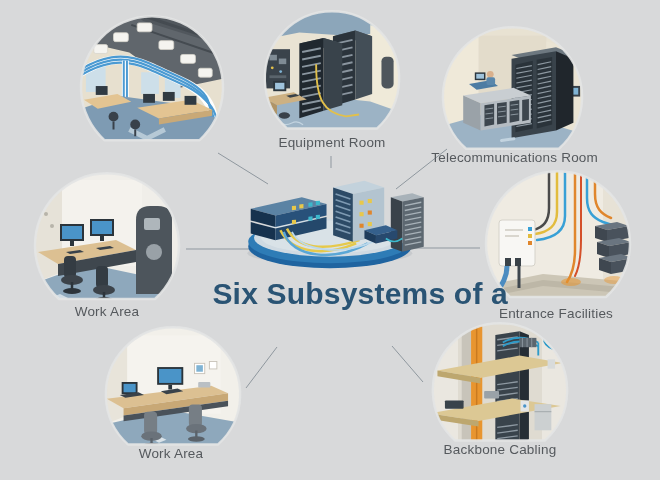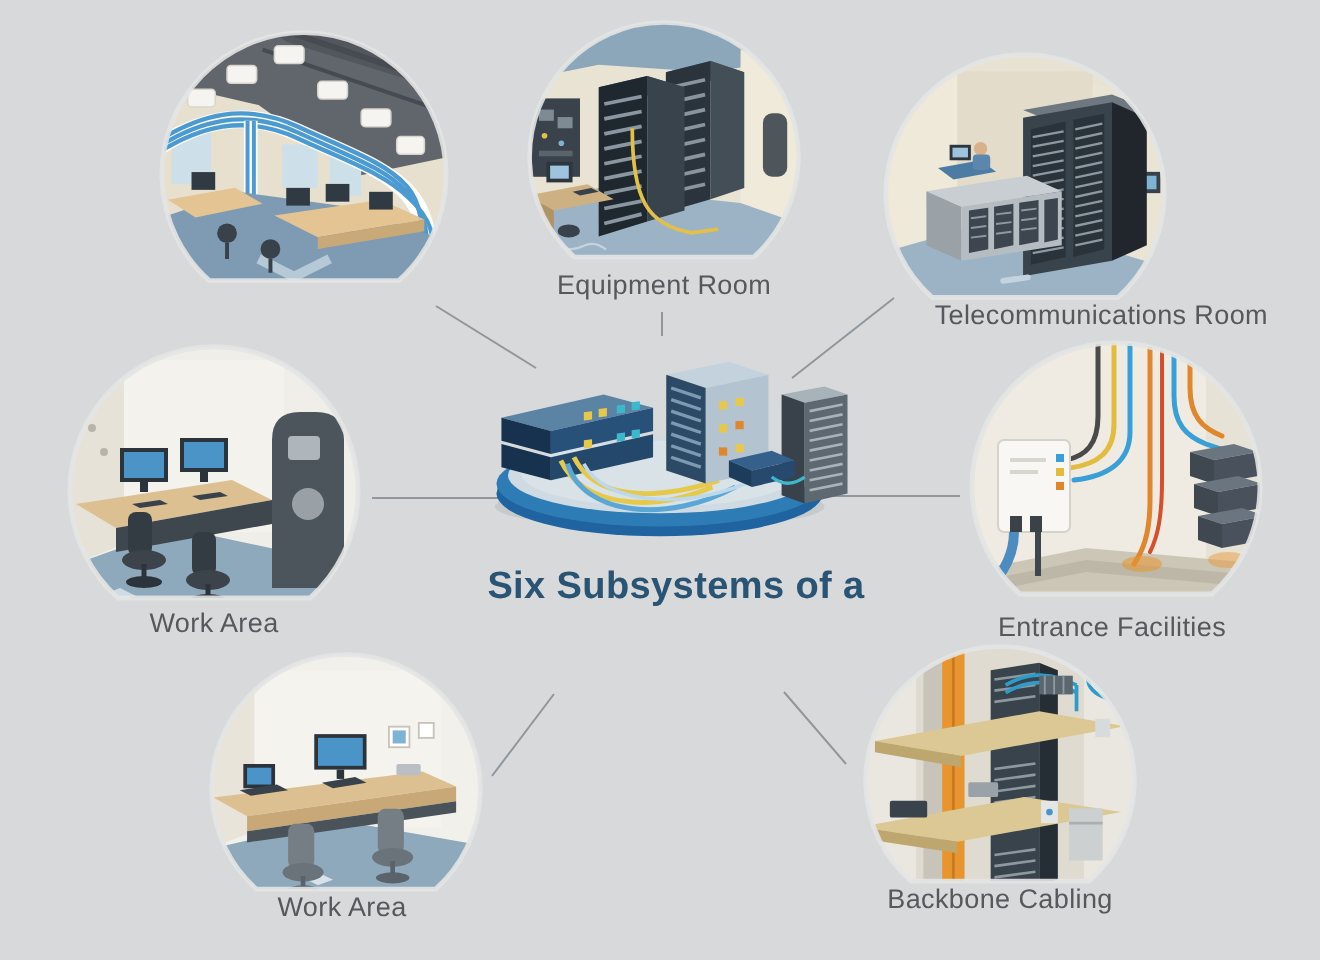--- a/index.html
+++ b/index.html
@@ -7,25 +7,25 @@
     position:relative;width:660px;height:480px;background:#d8d9da;
     overflow:hidden;font-family:"Liberation Sans",sans-serif;
   }
   .node{position:absolute;}
   .vignette{display:block;}
   .node-label{
     position:absolute;transform:translateX(-50%);
     color:#55595d;font-size:13.5px;line-height:16px;text-align:right;
     letter-spacing:.2px;white-space:normal;
   }
-  .wrap{width:170px;margin-left:36px;}
+  .wrap{width:170px;}
   .title{
     position:absolute;left:338px;top:280px;transform:translateX(-50%);
-    width:340px;text-align:center;color:#2a5474;font-weight:bold;
-    font-size:19px;line-height:28px;letter-spacing:.2px;
+    width:340px;text-align:right;color:#2a5474;font-weight:bold;
+    font-size:30px;line-height:28px;letter-spacing:.2px;
   }
   .connectors{position:absolute;left:0;top:0;pointer-events:none;}
 </style>
 </head>
 <body>
 
 <div class="canvas">
 
   <svg class="connectors" width="660" height="480">
     <g stroke="#8b949b" stroke-width="1" opacity="0.95">

